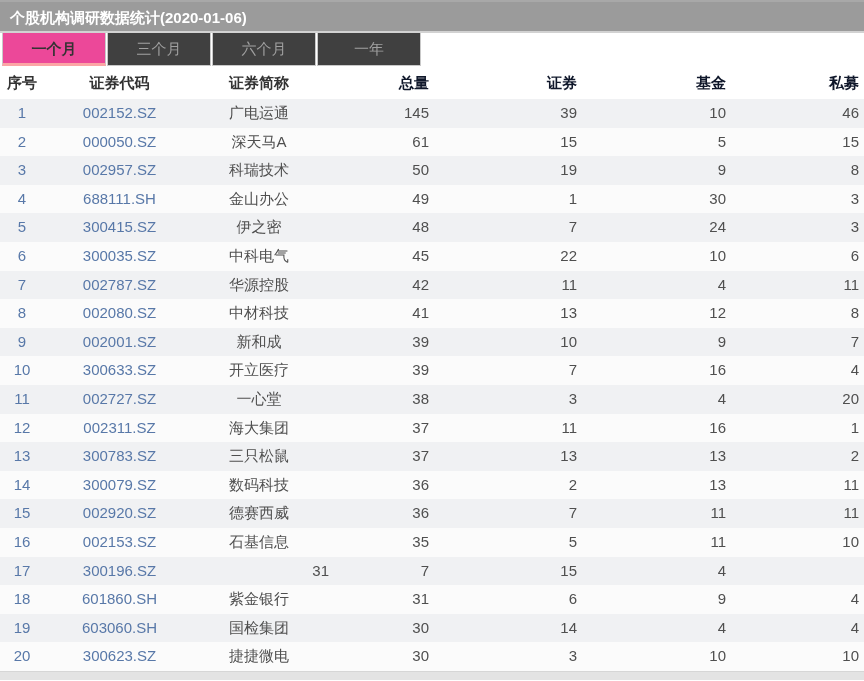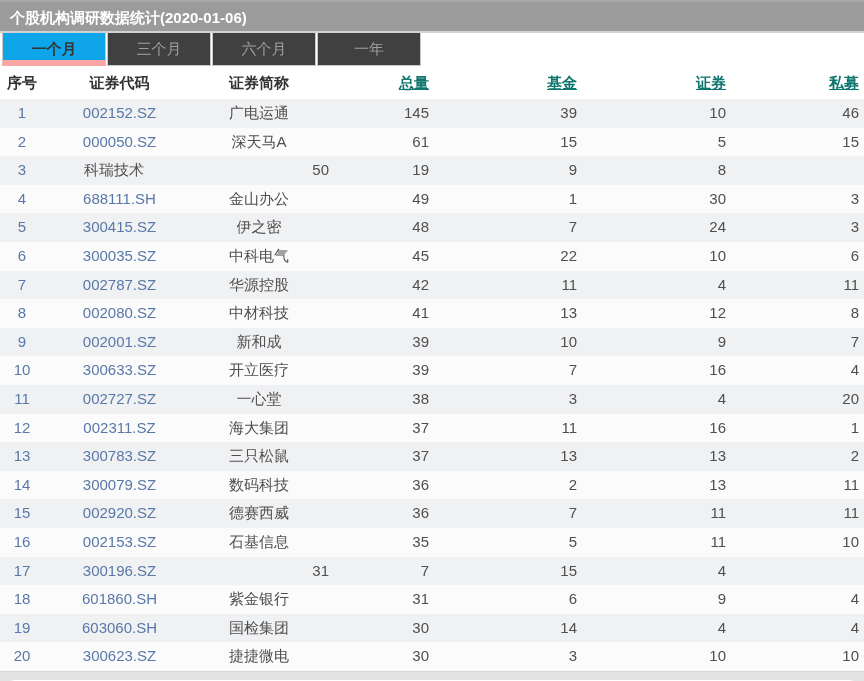--- a/index.html
+++ b/index.html
@@ -1,21 +1,21 @@
 <!DOCTYPE html>
 <html><head>
 <meta charset="utf-8">
 <style>
   * { margin: 0; padding: 0; box-sizing: border-box; }
   html, body { width: 864px; height: 681px; overflow: hidden; }
   body {
     font-family: "Liberation Sans", "DejaVu Sans", sans-serif;
     background: #e3e3e3;
   }
-  .app { width: 864px; height: 681px; background: #ffffff; position: relative; border-radius: 15px; }
+  .app { width: 864px; height: 681px; background: #ffffff; position: relative; }
 
   
   .titlebar {
     height: 31px; background: #9b9b9b; color: #ffffff;
     font-size: 15px; font-weight: bold;
     line-height: 31px; padding-left: 10px;
     border-top: 2px solid #a8a8a8;
   }
 
   
@@ -26,36 +26,36 @@
     padding-left: 2px;
   }
   .tab {
     width: 104px; text-align: center; font-size: 15px;
     line-height: 32px; cursor: pointer;
     background: #404040; color: #a0a0a0;
     border: 1px solid #c9c9c9; border-top: none;
     margin-right: 1px;
   }
   .tab.active {
-    background: #0ea5e9; color: #333333; font-weight: bold;
-    border-bottom: 6px solid #fca5a5;
+    background: #ec4899; color: #333333; font-weight: bold;
+    border-bottom: 3px solid #fca5a5;
   }
 
   
   .thead, .tr {
     display: grid;
     grid-template-columns: 44px 140px 150px 100px 148px 149px 133px;
     width: 864px;
   }
   .thead { height: 33px; background: #ffffff; }
   .th {
     font-size: 15px; font-weight: bold; color: #333333;
     line-height: 33px; white-space: nowrap; overflow: hidden;
   }
-  .th.blue { color: #0f766e; cursor: pointer; text-decoration: underline; }
+  .th.blue { color: #0f172a; cursor: pointer; }
   .tr { height: 28.6px; }
   .tr:nth-child(odd) { background: #f0f1f3; }
   .tr:nth-child(even) { background: #fbfbfb; }
   .td {
     font-size: 15px; color: #4f4f4f;
     line-height: 28.6px; white-space: nowrap; overflow: hidden;
   }
   .c0 { text-align: center; }
   .c1 { text-align: center; padding-left: 11px; }
   .c2 { text-align: center; }
@@ -78,22 +78,22 @@
     <div class="tab">三个月</div>
     <div class="tab">六个月</div>
     <div class="tab">一年</div>
   </div>
 
   <div class="thead">
     <div class="th c0">序号</div>
     <div class="th c1">证券代码</div>
     <div class="th c2">证券简称</div>
     <div class="th c3 blue">总量</div>
+    <div class="th c4 blue">证券</div>
     <div class="th c5 blue">基金</div>
-    <div class="th c4 blue">证券</div>
     <div class="th c6 blue">私募</div>
   </div>
 
   <div class="tbody">
       <div class="tr">
         <div class="td c0">1</div>
         <div class="td c1">002152.SZ</div>
         <div class="td c2">广电运通</div>
         <div class="td c3">145</div>
         <div class="td c4">39</div>
@@ -104,20 +104,21 @@
         <div class="td c0">2</div>
         <div class="td c1">000050.SZ</div>
         <div class="td c2">深天马A</div>
         <div class="td c3">61</div>
         <div class="td c4">15</div>
         <div class="td c5">5</div>
         <div class="td c6">15</div>
       </div>
       <div class="tr">
         <div class="td c0">3</div>
+        <div class="td c1">002957.SZ</div>
         <div class="td c2">科瑞技术</div>
         <div class="td c3">50</div>
         <div class="td c4">19</div>
         <div class="td c5">9</div>
         <div class="td c6">8</div>
       </div>
       <div class="tr">
         <div class="td c0">4</div>
         <div class="td c1">688111.SH</div>
         <div class="td c2">金山办公</div>

